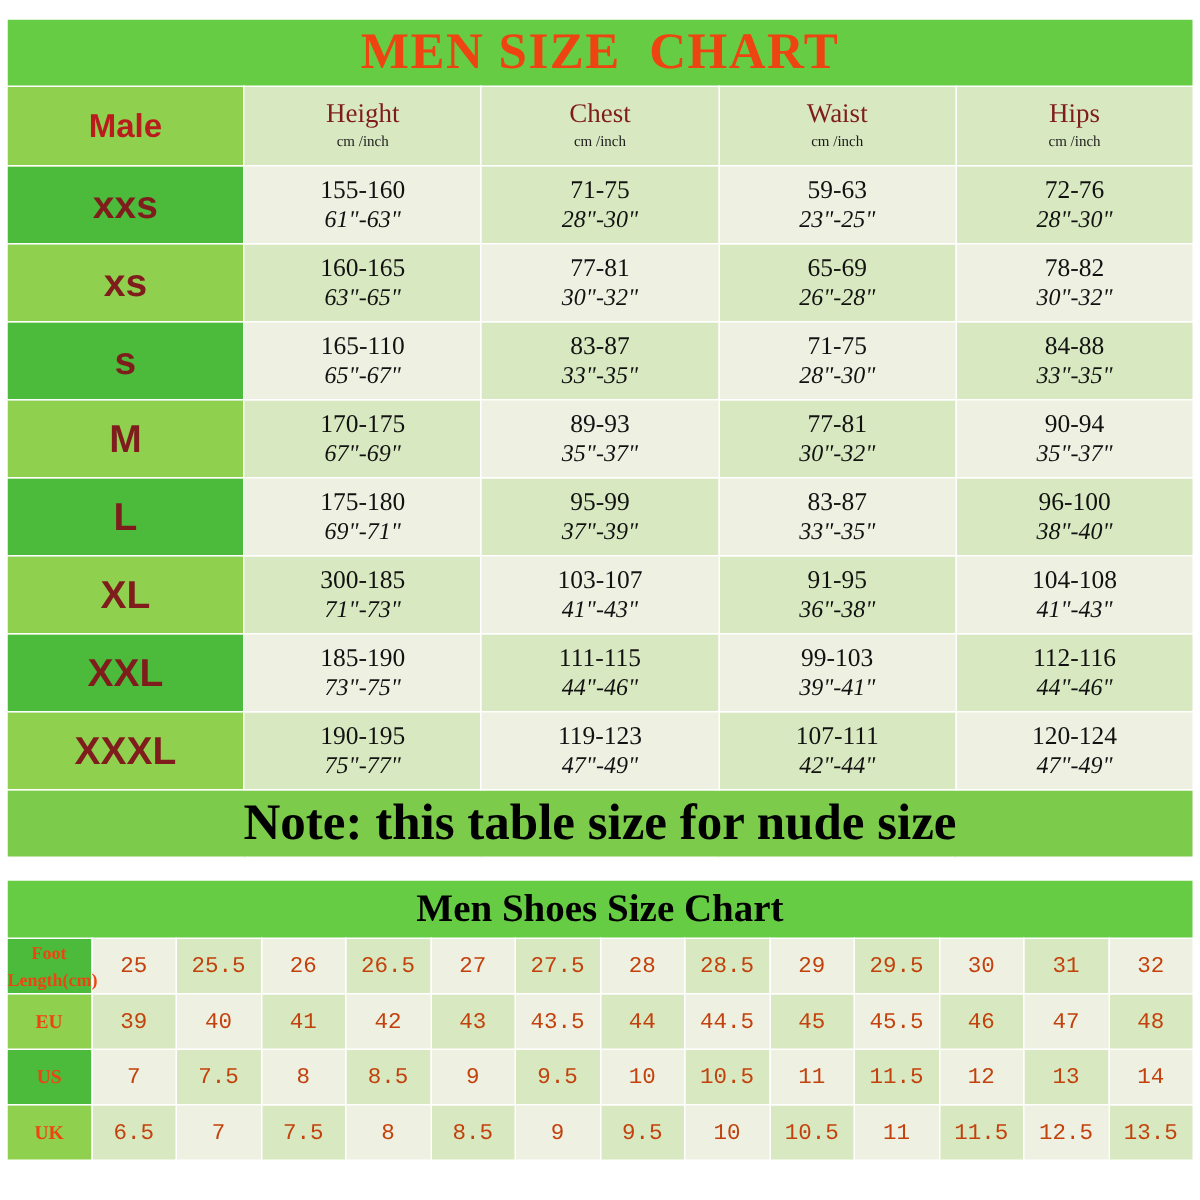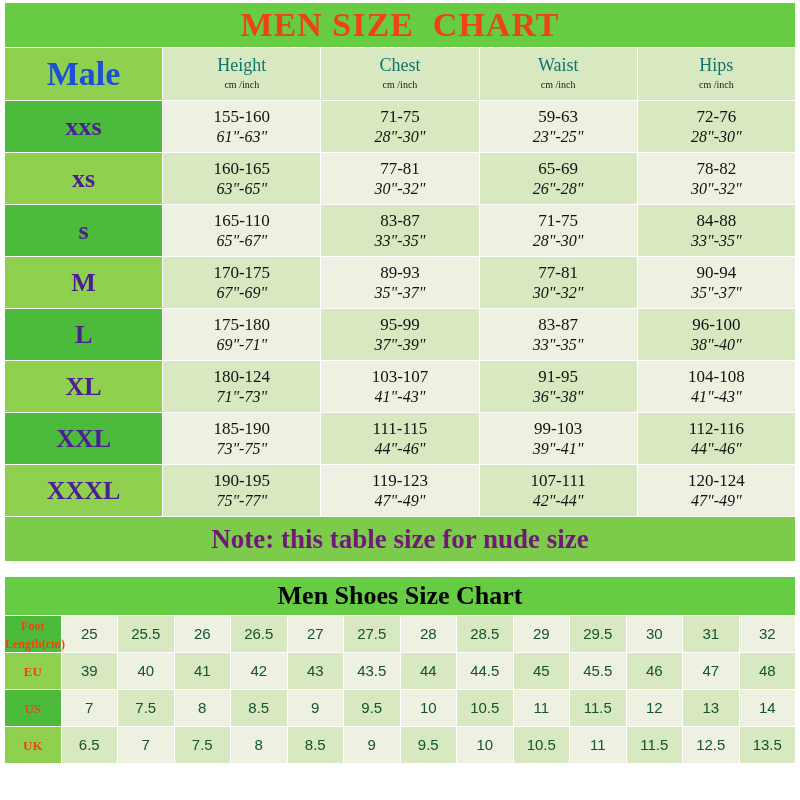--- a/index.html
+++ b/index.html
@@ -17,21 +17,21 @@
   .page {
     width: 800px;
     height: 800px;
     position: relative;
     background: #ffffff;
   }
 
   
   .size-chart {
     width: 792px;
-    margin: 2px auto 0 auto;
+    margin: 12px auto 0 auto;
     border-collapse: collapse;
     table-layout: fixed;
   }
   .size-chart td, .size-chart th {
     border: 1px solid #ffffff;
     padding: 0;
     text-align: center;
     vertical-align: middle;
   }
 
@@ -49,51 +49,51 @@
     line-height: 40px;
     white-space: pre;
   }
 
   .hdr-first {
     background: #8fd14f;
     width: 157px;
     height: 52px;
   }
   .hdr-first-text {
-    font-family: Liberation Serif, serif;
-    font-weight: bold;
-    font-size: 34px;
-    color: #1d4ed8;
+    font-family: Liberation Sans, sans-serif;
+    font-weight: bold;
+    font-size: 22px;
+    color: #b91c1c;
   }
   .hdr {
     background: #d8e8c0;
     height: 52px;
   }
   .hdr-label {
     font-family: "Liberation Serif", serif;
     font-size: 18px;
-    color: #0f766e;
+    color: #7f1d1d;
     line-height: 22px;
   }
   .hdr-sub {
     font-family: "Liberation Serif", serif;
     font-size: 10px;
     color: #1a1a1a;
     line-height: 18px;
   }
 
   .row-label {
     width: 157px;
     height: 51px;
   }
   .row-label-text {
-    font-family: Liberation Serif, serif;
+    font-family: Liberation Sans, sans-serif;
     font-weight: bold;
     font-size: 26px;
-    color: #4c1d95;
+    color: #7f1d1d;
   }
   .lbl-green-dark { background: #4cbb3c; }
   .lbl-green-light { background: #8fd14f; }
 
   .cell {
     height: 51px;
   }
   .cell-a { background: #eef0e2; }
   .cell-b { background: #d8e8c0; }
   .cell-cm {
@@ -110,22 +110,22 @@
     line-height: 20px;
   }
 
   .note-cell {
     background: #7ccb4a;
     height: 44px;
   }
   .note-text {
     font-family: "Liberation Serif", serif;
     font-weight: bold;
-    font-size: 27px;
-    color: #701a75;
+    font-size: 34px;
+    color: #000000;
   }
 
   
   .gap {
     height: 14px;
     background: #ffffff;
   }
 
   
   .shoe-chart {
@@ -161,23 +161,23 @@
     font-size: 13px;
     color: #ee4411;
   }
   .shoe-label-text.small {
     font-size: 12px;
   }
   .shoe-cell {
     height: 36px;
   }
   .shoe-cell-text {
-    font-family: Liberation Sans, sans-serif;
+    font-family: Liberation Mono, monospace;
     font-size: 15px;
-    color: #14532d;
+    color: #c2410c;
   }
   .sc-a { background: #eef0e2; }
   .sc-b { background: #d8e8c0; }
   .sl-dark { background: #4cbb3c; }
   .sl-light { background: #8fd14f; }
 </style>
 </head>
 <body>
 
 <div class="page">
@@ -320,21 +320,21 @@
           <div class="cell-cm">96-100</div>
           <div class="cell-in">38"-40"</div>
         </td>
       </tr>
 
       <tr>
         <td class="row-label lbl-green-light">
           <span class="row-label-text">XL</span>
         </td>
         <td class="cell cell-b">
-          <div class="cell-cm">180-124</div>
+          <div class="cell-cm">300-185</div>
           <div class="cell-in">71"-73"</div>
         </td>
         <td class="cell cell-a">
           <div class="cell-cm">103-107</div>
           <div class="cell-in">41"-43"</div>
         </td>
         <td class="cell cell-b">
           <div class="cell-cm">91-95</div>
           <div class="cell-in">36"-38"</div>
         </td>

